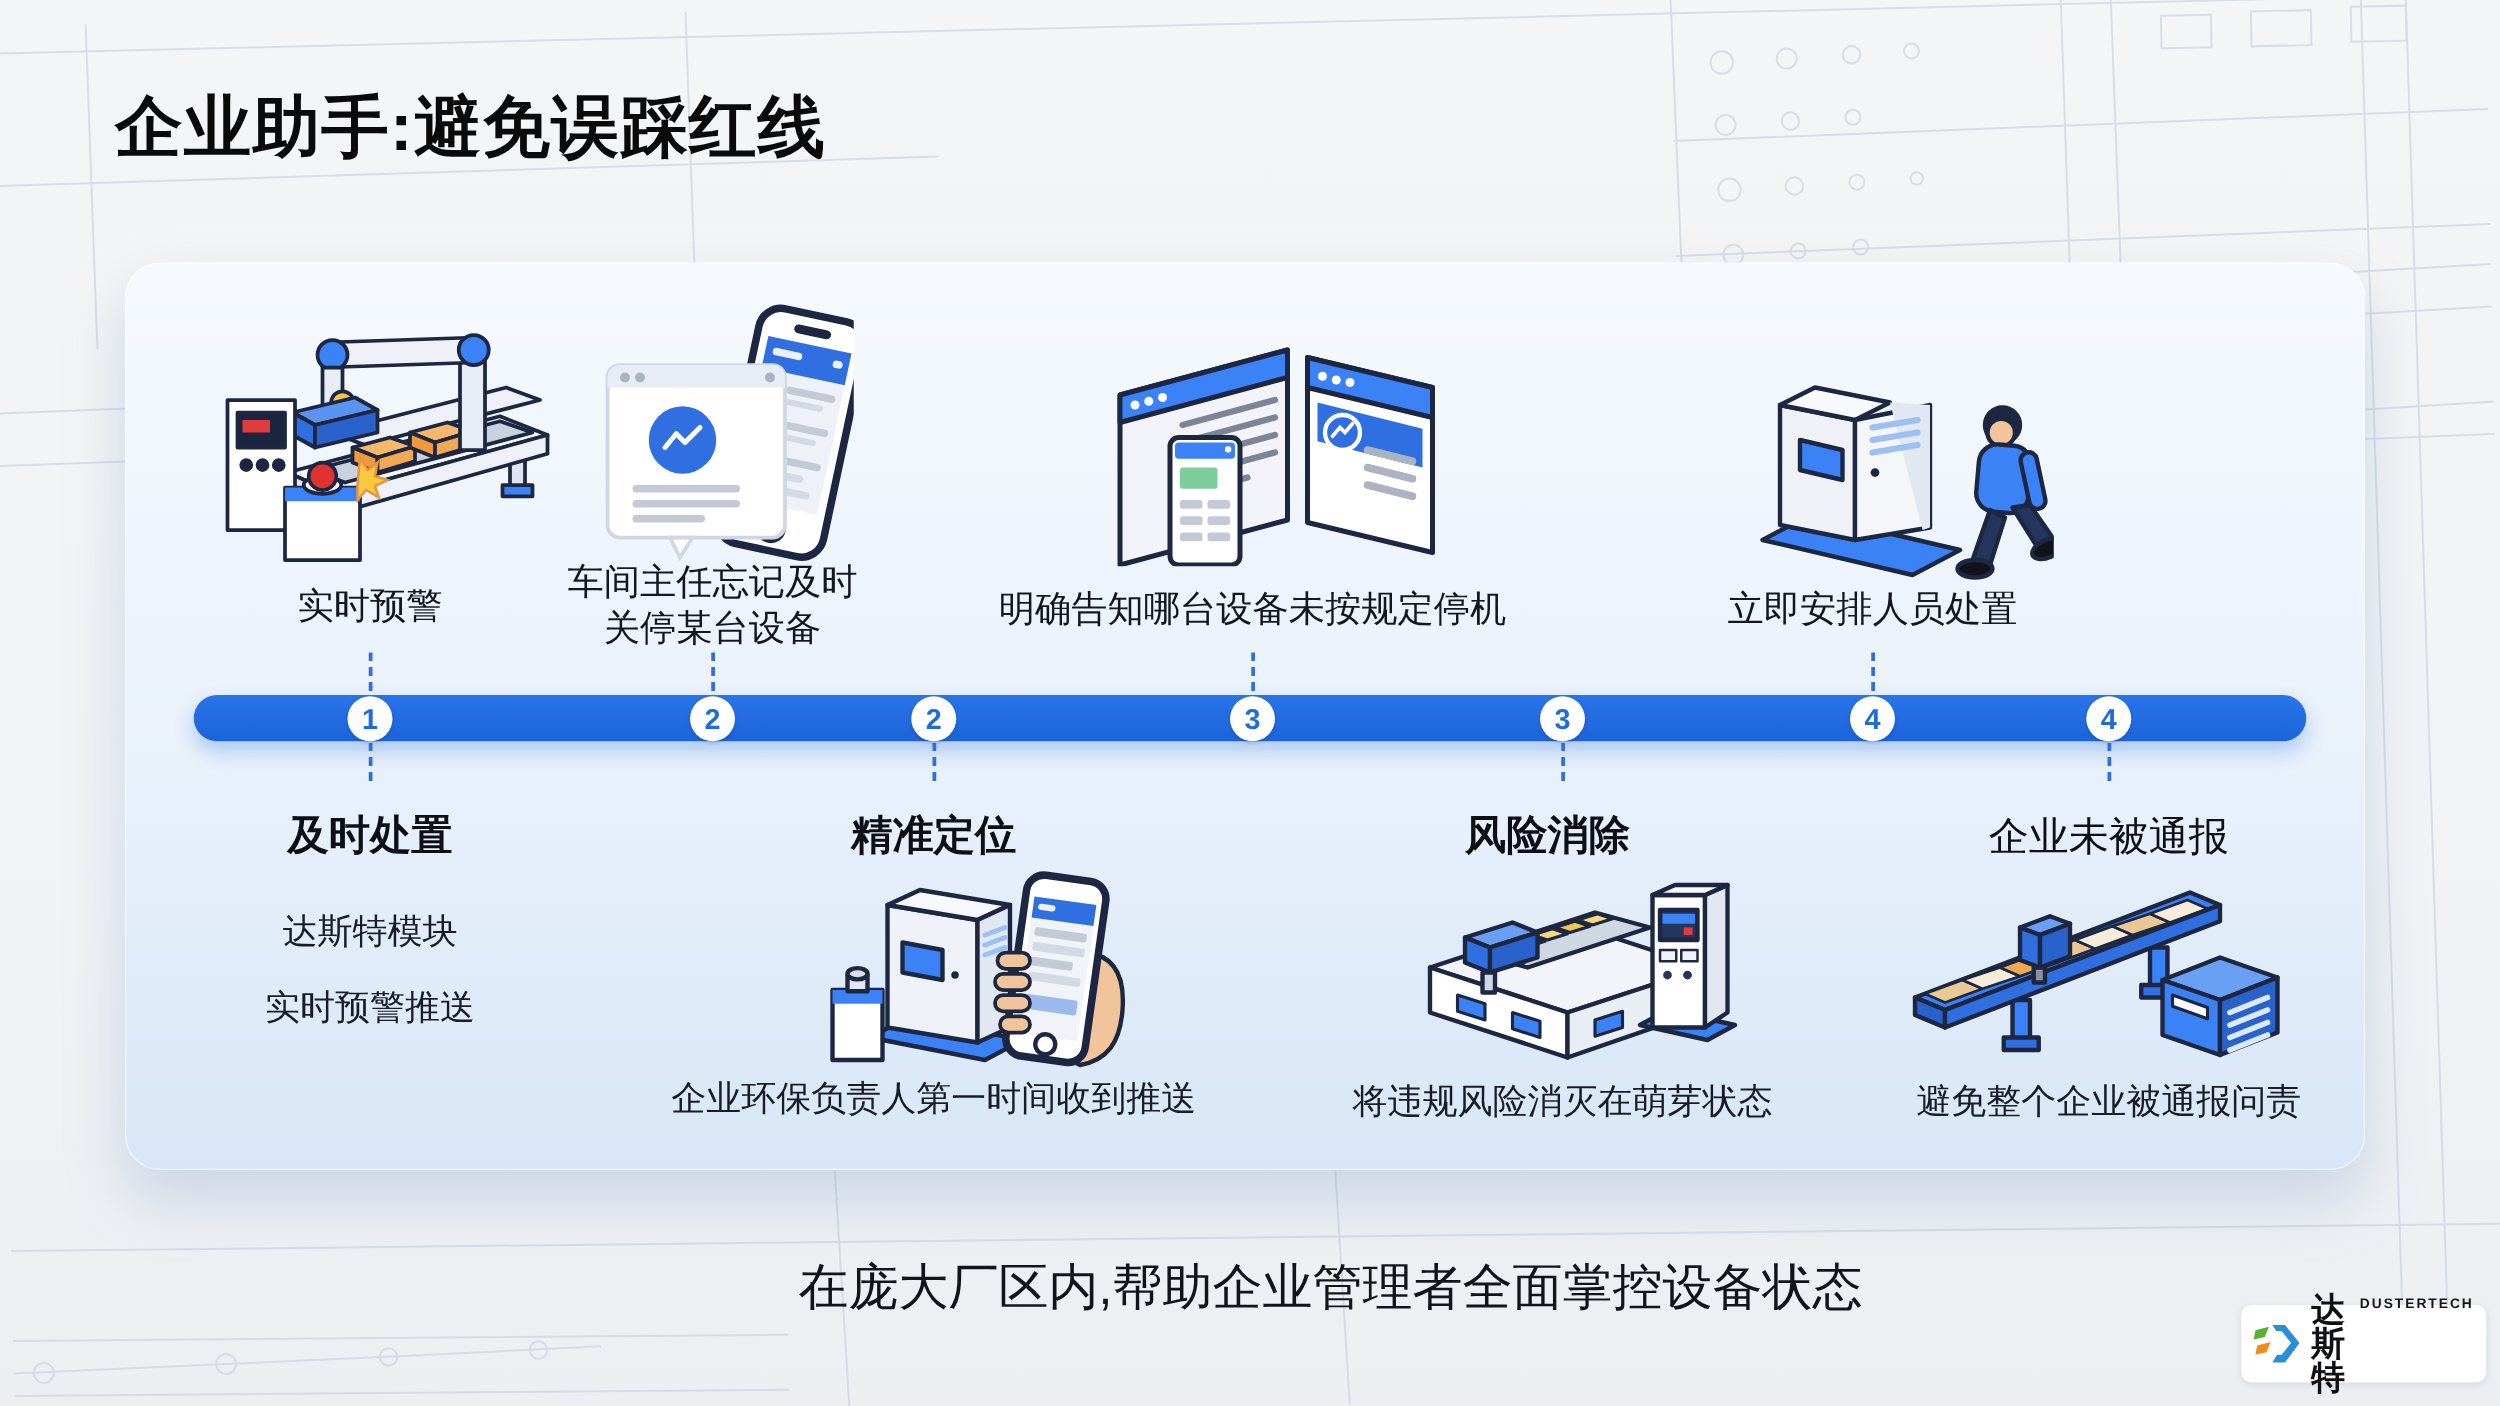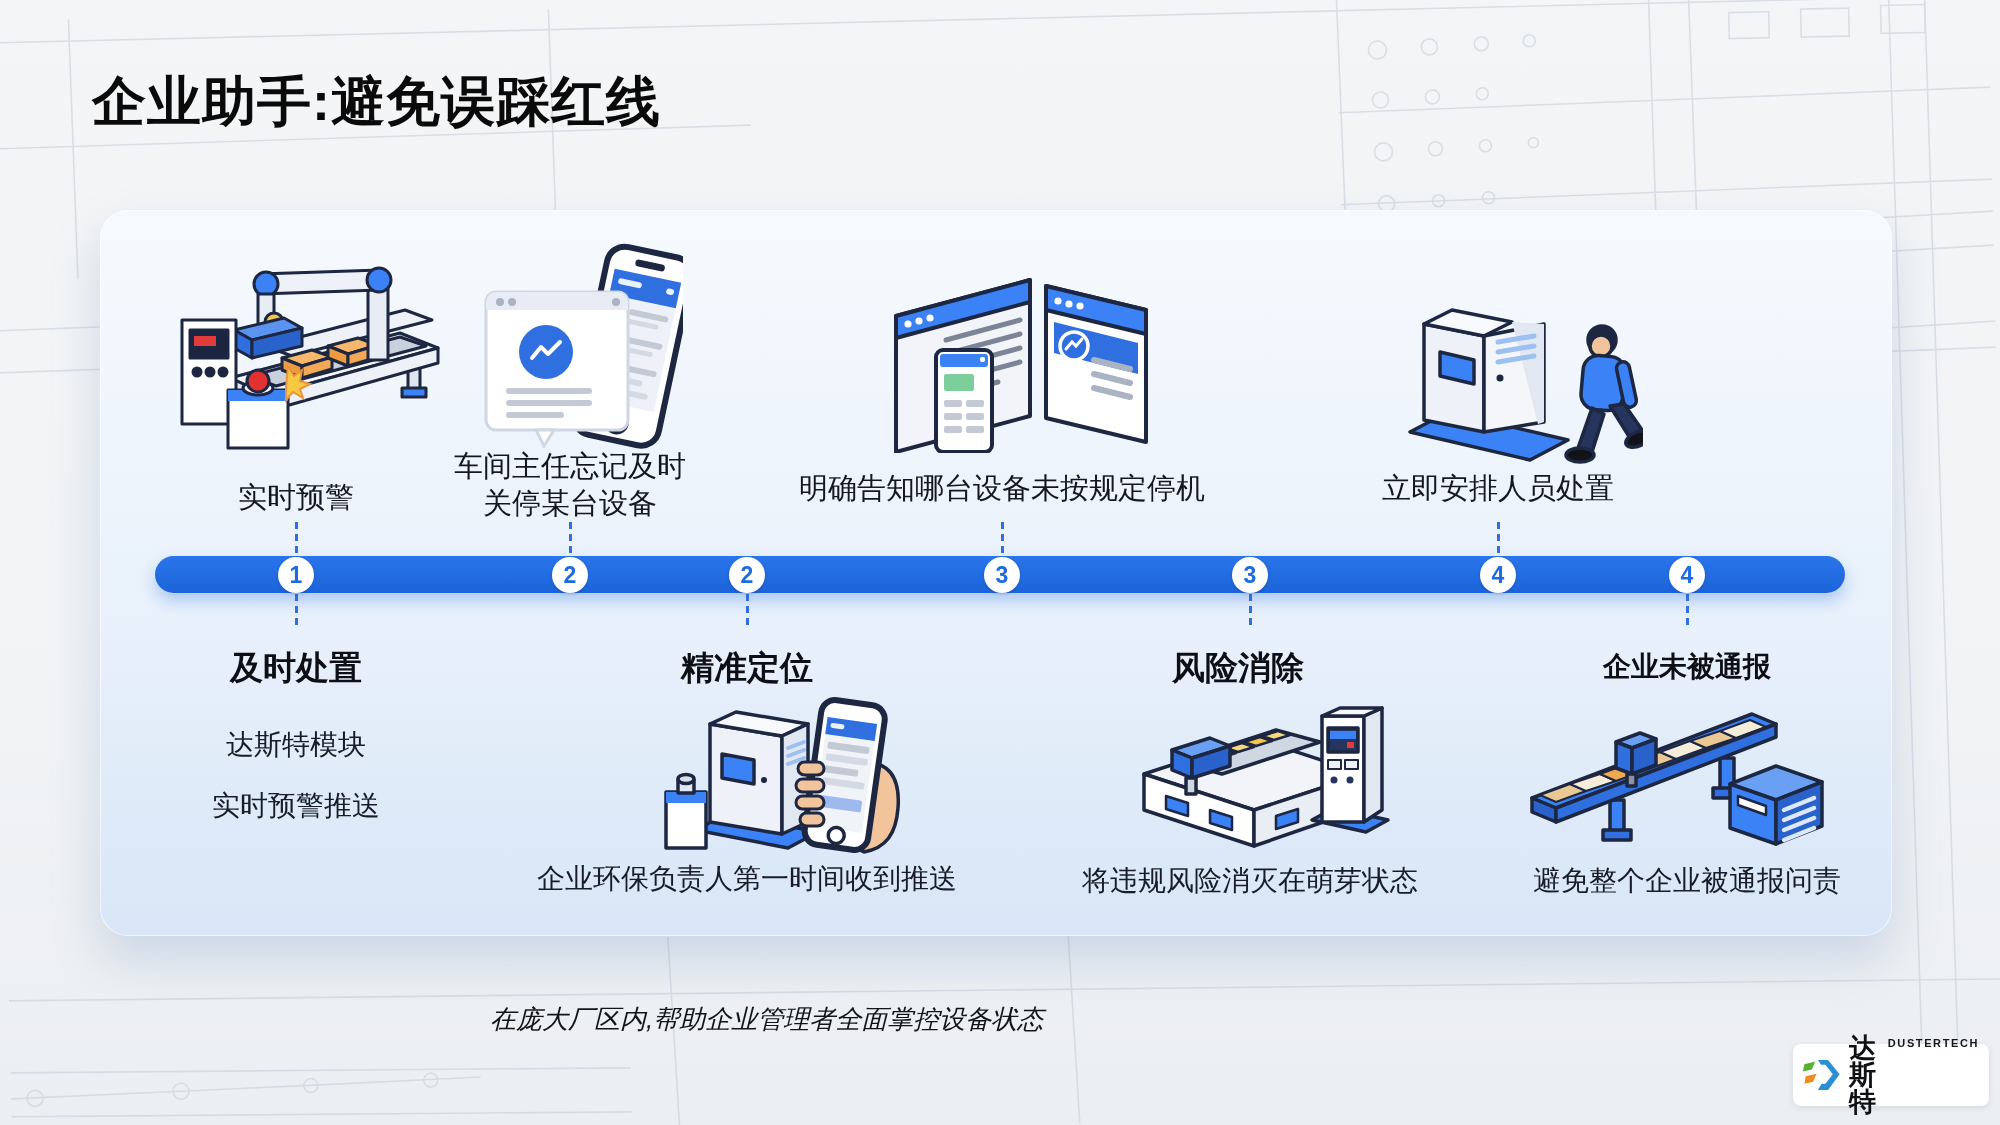--- a/index.html
+++ b/index.html
@@ -26,23 +26,23 @@
     position:absolute;width:36px;height:36px;border-radius:50%;background:#ffffff;
     display:flex;align-items:center;justify-content:center;
     font-size:23px;font-weight:800;color:#1e6ae1;top:557px;
     box-shadow:0 1px 3px rgba(10,40,90,.25);
   }
   .tick{position:absolute;width:3px;
     background:repeating-linear-gradient(180deg,#2f6fe0 0px,#2f6fe0 7px,rgba(0,0,0,0) 7px,rgba(0,0,0,0) 12px);}
   .toplabel{font-size:29px;font-weight:500;text-align:center;color:#14171f;line-height:37px;}
   .pre{white-space:pre-line;}
   .heading{font-size:33px;font-weight:700;text-align:center;color:#0d0f14;}
-  .heading.light{font-weight:700;font-size:28px;}
+  .heading.light{font-weight:400;font-size:32px;}
   .subline,.caption{font-size:28px;font-weight:400;text-align:center;color:#171c28;}
-  .footer{font-size:26px;font-weight:500;text-align:left;color:#121419;font-style:italic;}
+  .footer{font-size:40px;font-weight:500;text-align:right;color:#121419;}
   .logo{
     left:1793px;top:1044px;width:196px;height:62px;background:#ffffff;border-radius:8px;
     display:flex;align-items:center;gap:8px;padding:7px 10px;
     box-shadow:0 2px 6px rgba(100,120,150,.18);
   }
   .logo-text{display:flex;line-height:1;}
   .logo-name{font-size:27px;font-weight:800;color:#101115;letter-spacing:2px;}
   .logo-sub{font-size:11px;font-weight:700;color:#15161a;letter-spacing:1.6px;margin-top:3px;}
   svg{display:block;}
 </style>
@@ -248,21 +248,21 @@
       <circle cx="213" cy="110" r="11" fill="#f2c49b"></circle>
       <rect x="194" y="120" width="42" height="54" rx="15" fill="#3b82f6" transform="rotate(5 215 147)"></rect>
       <rect x="228" y="126" width="13" height="46" rx="6.5" fill="#3b82f6" transform="rotate(-12 234 130)"></rect>
       <polygon points="204,172 190,212 204,216 216,178" fill="#25355e"></polygon>
       <polygon points="222,170 242,202 254,194 236,168" fill="#25355e"></polygon>
       <ellipse cx="192" cy="219" rx="14" ry="7" fill="#111318"></ellipse>
       <ellipse cx="250" cy="203" rx="13" ry="7" fill="#111318" transform="rotate(-24 250 203)"></ellipse>
     </g>
   </svg>
 
-  <div class="abs toplabel" style="left:171px;top:479px;width:250px;">实时预警</div>
+  <div class="abs toplabel" style="left:171px;top:467px;width:250px;">实时预警</div>
   <div class="abs toplabel pre" style="left:420px;top:448px;width:300px;">车间主任忘记及时
 关停某台设备</div>
   <div class="abs toplabel" style="left:780px;top:470px;width:444px;">明确告知哪台设备未按规定停机</div>
   <div class="abs toplabel" style="left:1348px;top:470px;width:300px;">立即安排人员处置</div>
 
   <div class="abs bar"></div>
 
   <div class="tick" style="left:294.5px;top:522px;height:32px;"></div>
   <div class="tick" style="left:568.5px;top:522px;height:32px;"></div>
   <div class="tick" style="left:1000.5px;top:522px;height:32px;"></div>

